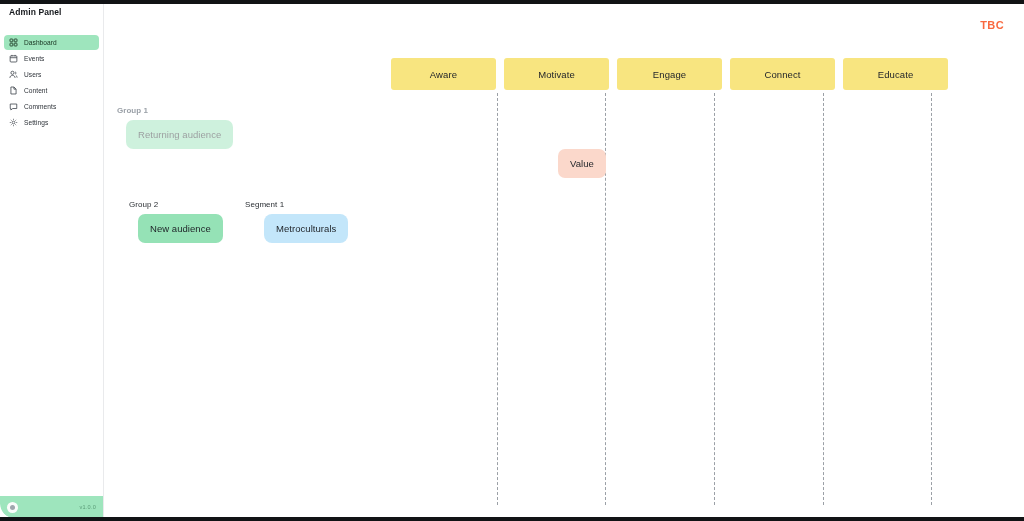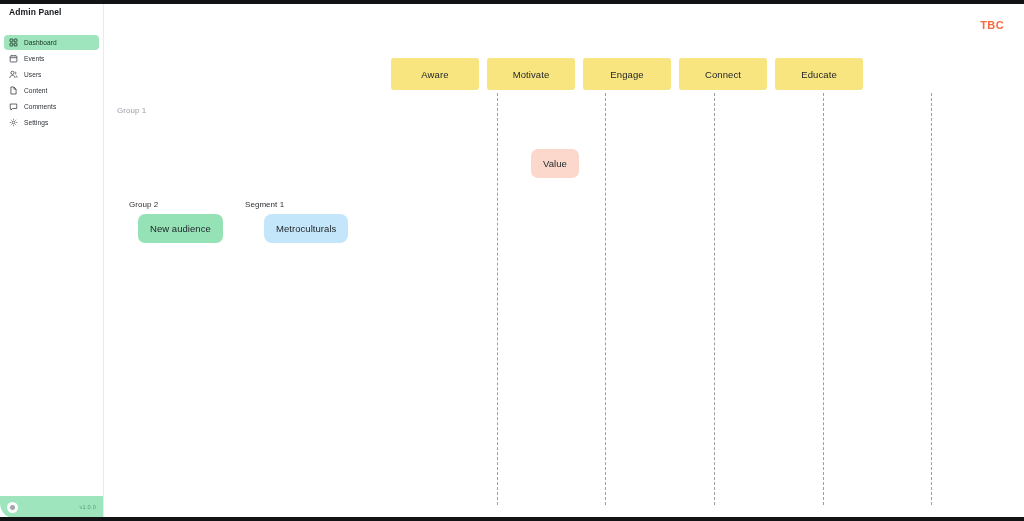--- a/index.html
+++ b/index.html
@@ -158,21 +158,21 @@
   
   .stage-headers {
     position: absolute;
     left: 288px;
     top: 55px;
     height: 32px;
     display: flex;
     gap: 8px;
   }
   .stage-header {
-    width: 88px;
+    width: 105px;
     height: 32px;
     background: #f8e580;
     border-radius: 3px;
     display: flex;
     align-items: center;
     justify-content: center;
     font-size: 9.5px;
     color: #23262a;
     letter-spacing: 0.1px;
     cursor: pointer;
@@ -191,21 +191,21 @@
   .group {
     position: absolute;
   }
   .group-label {
     font-size: 8px;
     color: #2b2f34;
     margin-bottom: 5px;
     letter-spacing: 0.05px;
     white-space: nowrap;
   }
-  .group.faded .group-label { color: #9ba1a8; }
+  .group.faded .group-label { color: #9ba1a8; font-weight: bold; }
 
   .card {
     height: 29px;
     border-radius: 7px;
     display: flex;
     align-items: center;
     justify-content: center;
     font-size: 9.5px;
     color: #1f2328;
     letter-spacing: 0.05px;
@@ -221,21 +221,21 @@
 
   .group.g1 { left: 14px; top: 103px; }
   .group.g1 .card { margin-left: 9px; }
   .group.g2 { left: 26px; top: 197px; }
   .group.g2 .card { margin-left: 9px; }
   .group.s1 { left: 142px; top: 197px; }
   .group.s1 .card { margin-left: 19px; }
 
   .floating-card {
     position: absolute;
-    left: 404px;
+    left: 431px;
     top: 146px;
     padding-left: 24px;
   }
 </style>
 </head>
 <body>
 
 <div id="app">
 
   <div class="window-band top"></div>
@@ -336,20 +336,21 @@
     </div>
 
     <div class="col-divider" style="left:394px;"></div>
     <div class="col-divider" style="left:502px;"></div>
     <div class="col-divider" style="left:611px;"></div>
     <div class="col-divider" style="left:720px;"></div>
     <div class="col-divider" style="left:828px;"></div>
 
     <div class="group g1 faded">
       <div class="group-label">Group 1</div>
+      <div class="card green faded">Returning audience</div>
     </div>
 
     <div class="group g2">
       <div class="group-label">Group 2</div>
       <div class="card green">New audience</div>
     </div>
 
     <div class="group s1">
       <div class="group-label">Segment 1</div>
       <div class="card blue">Metroculturals</div>

